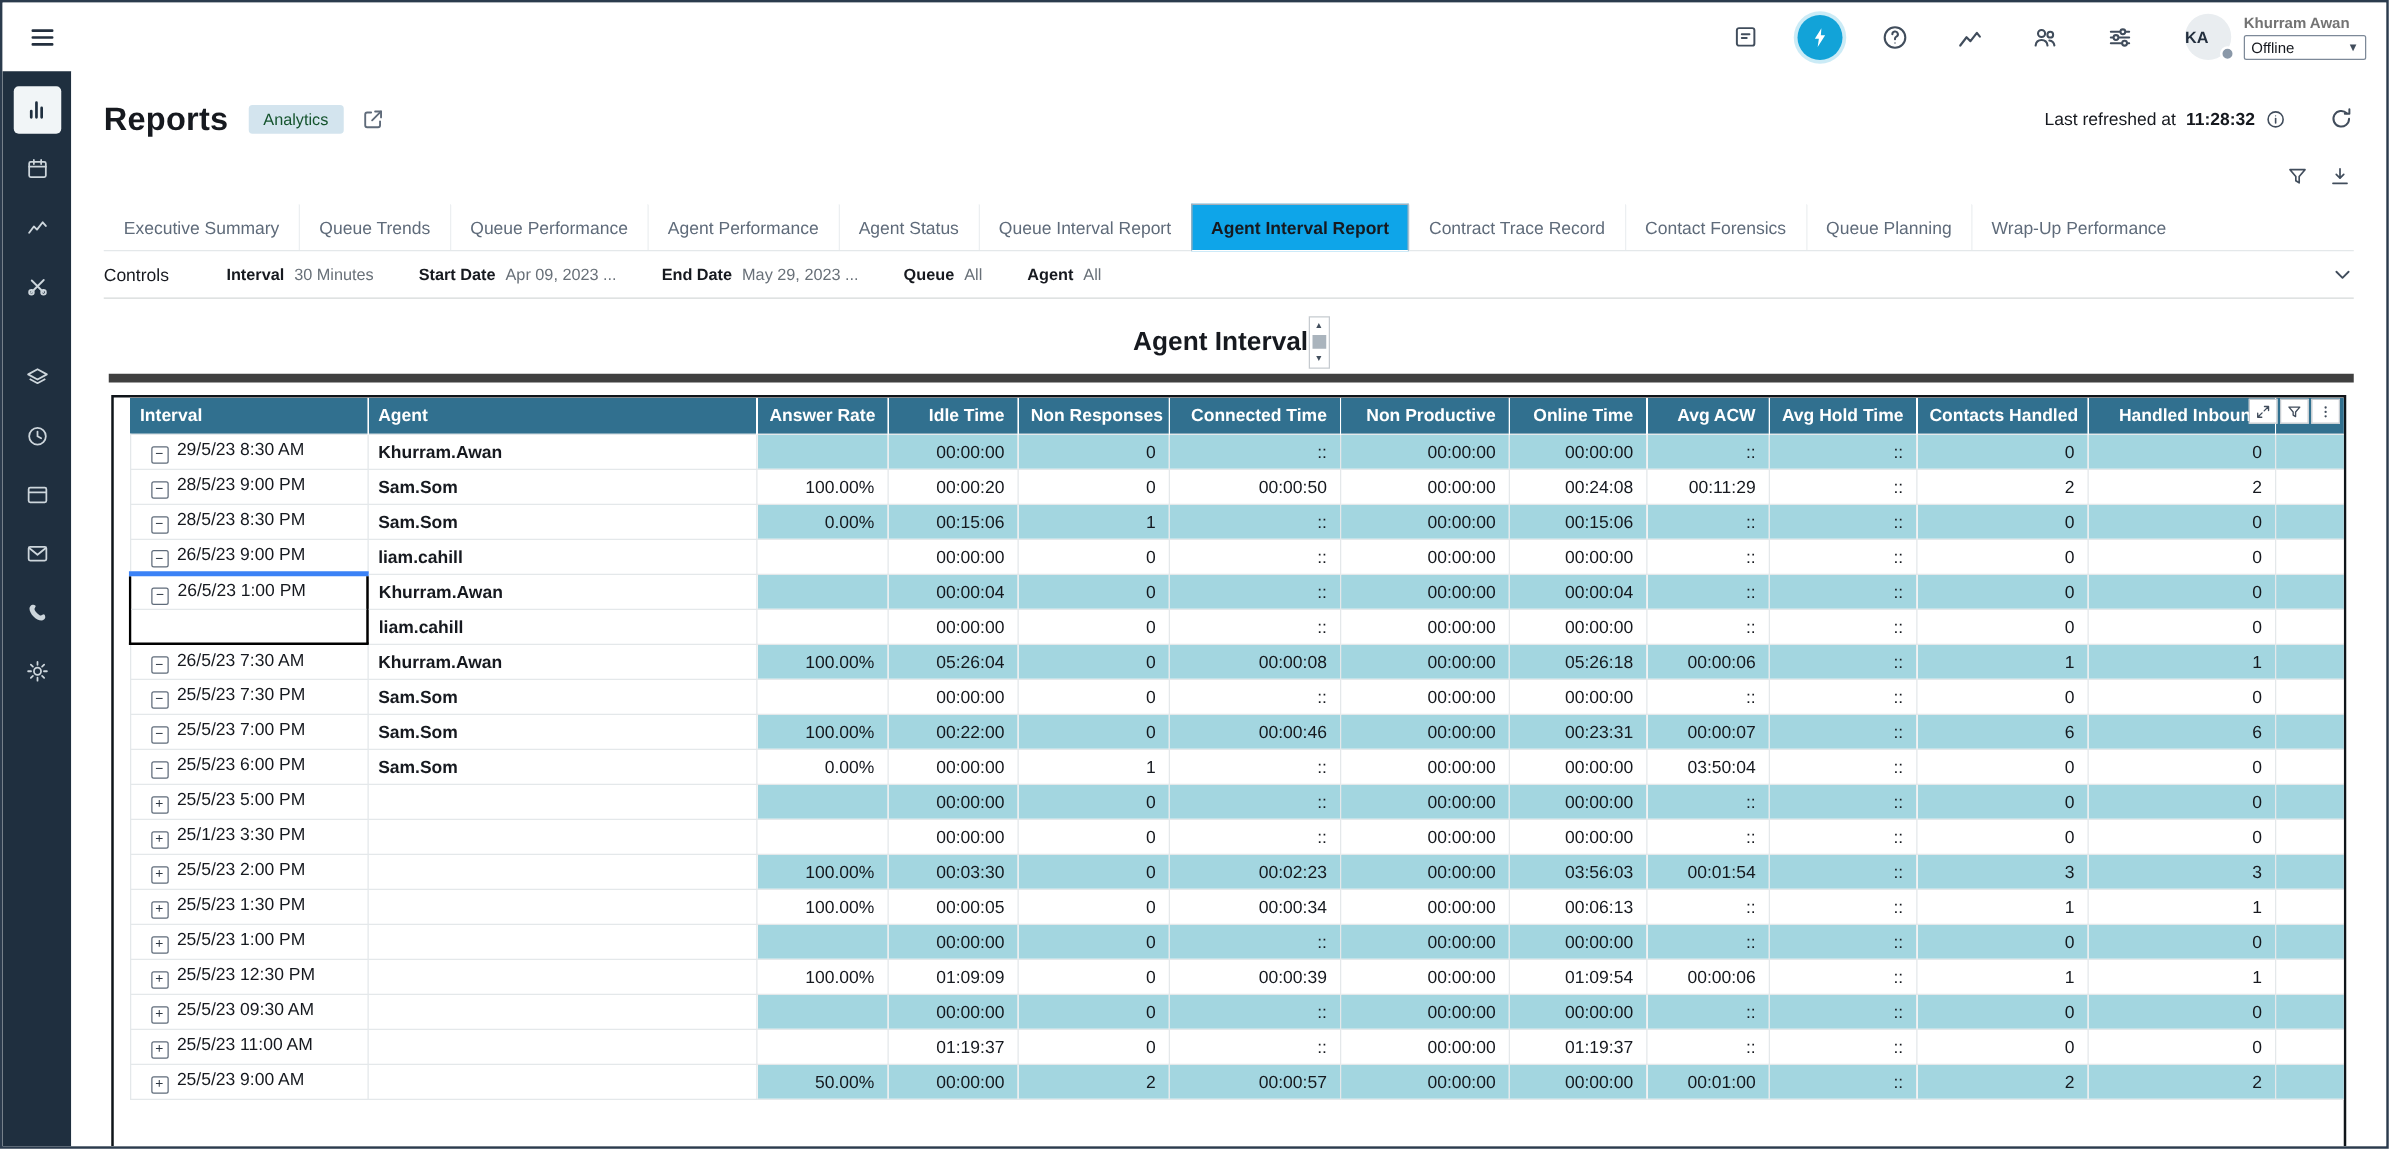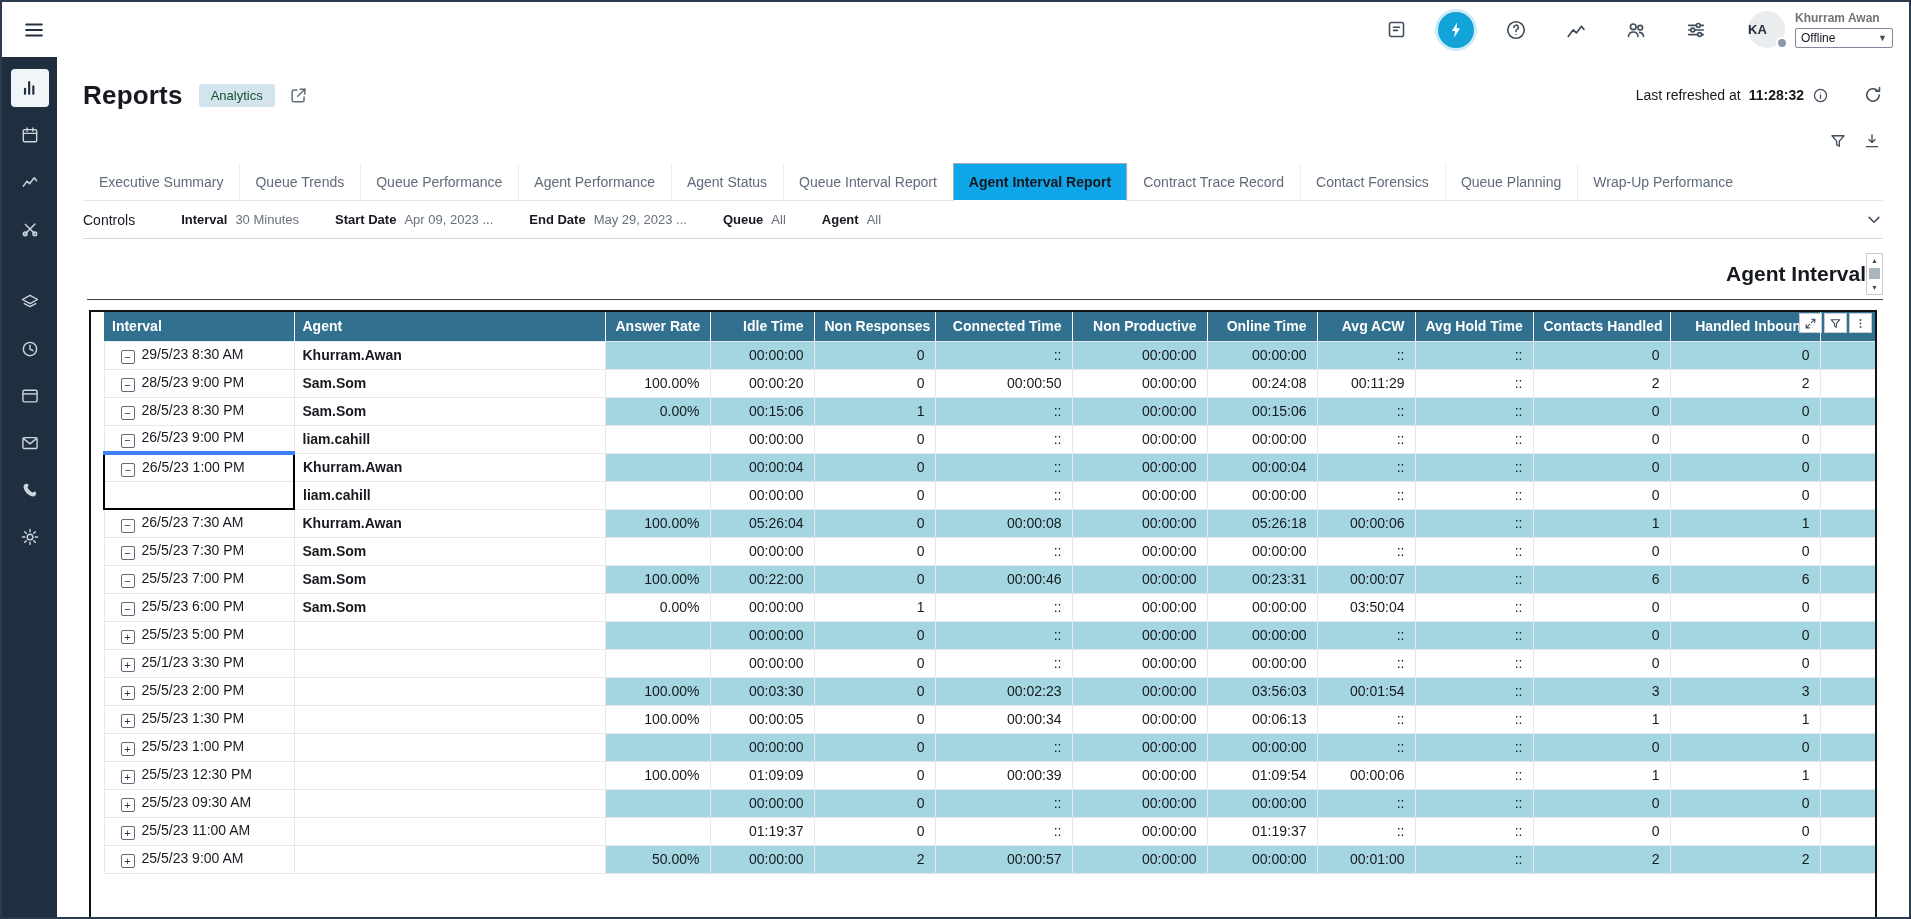--- a/index.html
+++ b/index.html
@@ -48,21 +48,21 @@
   .tab.active{color:#16191f;font-weight:700;border:1px solid #a4afba;border-bottom:1px solid #fff;margin-bottom:-1px;background:#0ea5e9;}
 
   .controls{display:flex;align-items:center;margin:0 26px;height:38px;border-bottom:1px solid #d5d9d9;font-size:14px;}
   .controls-label{color:#16191f;margin-right:46px;}
   .filters{display:flex;align-items:center;gap:36px;}
   .filter{display:flex;gap:8px;align-items:baseline;cursor:pointer;}
   .f-label{font-weight:700;font-size:13px;color:#16191f;}
   .f-value{color:#687078;font-size:13px;}
   .controls .chevron-btn{margin-left:auto;background:none;border:none;color:#414d5c;cursor:pointer;display:flex;}
 
-  .report-head{display:flex;align-items:center;justify-content:flex-end;margin:14px 26px 0 30px;padding-bottom:4px;border-bottom:1px solid #404040;}
+  .report-head{display:flex;align-items:center;justify-content:center;margin:14px 26px 0 30px;padding-bottom:4px;border-bottom:7px solid #404040;}
   .section-title{font-size:21px;font-weight:700;}
   .mini-scroll{width:17px;border:1px solid #c6cbd0;background:#fff;display:flex;flex-direction:column;cursor:pointer;}
   .ms-btn{height:13px;font-size:7px;display:flex;align-items:center;justify-content:center;color:#414d5c;}
   .ms-thumb{height:11px;background:#aab4bd;margin:1px 2px 2px 2px;}
 
   
   .panel{position:relative;margin:10px 32px 0 32px;border:2px solid #0f1419;height:650px;overflow:hidden;background:#fff;}
   .panel-actions{position:absolute;top:1px;right:3px;display:flex;gap:2px;z-index:3;}
   .pa-btn{width:23px;height:20px;border:1px solid #c6cbd0;background:#fff;display:flex;align-items:center;justify-content:center;color:#414d5c;cursor:pointer;}
   .panel-title{font-size:18px;font-weight:700;margin:20px 0 12px 14px;}

